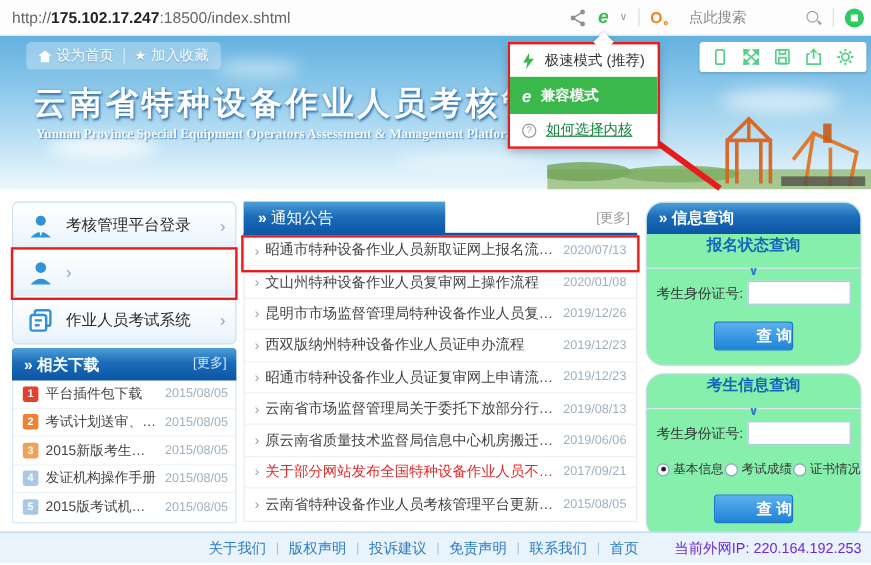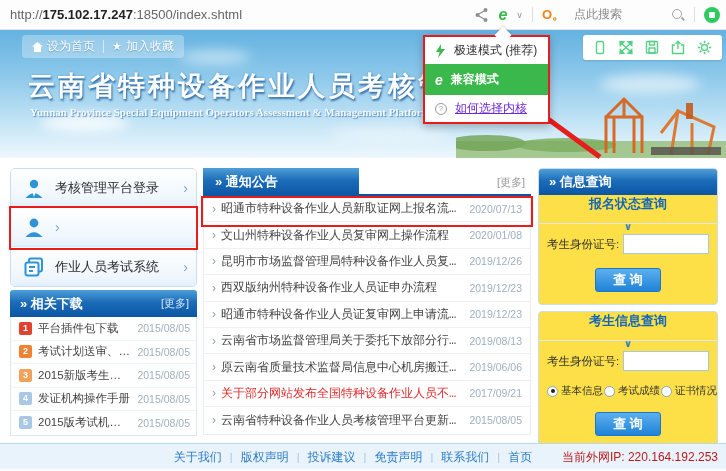--- a/index.html
+++ b/index.html
@@ -38,21 +38,21 @@
 
   
   .crane-svg { position:absolute; right:0; bottom:0; }
 
   
   .mode-menu { position:absolute; left:423px; top:35px; width:127px; background:#fff; border:2px solid #e81c1c; box-shadow:0 3px 8px rgba(0,0,0,.25); z-index:70; }
   .menu-caret { position:absolute; top:-8px; left:72px; width:12px; height:12px; background:#fff; transform:rotate(45deg); box-shadow:-1px -1px 2px rgba(0,0,0,.12); }
   .mm-row { position:relative; display:flex; align-items:center; height:27px; padding:0 10px; gap:8px; font-size:12px; color:#333; white-space:nowrap; }
   .mm-row.active { background:#3bb84b; color:#fff; height:31px; font-weight:bold; }
   .mm-row.active .ie-e { color:#fff; }
-  .mm-help-label { text-decoration:underline; color:#6d28d9; }
+  .mm-help-label { text-decoration:underline; color:#15803d; }
   .q-circle { width:12px; height:12px; border:1px solid #999; border-radius:50%; display:flex; align-items:center; justify-content:center; flex:none; }
   .q-circle::before { content:"?"; font-size:8px; color:#999; line-height:1; }
 
   .overlay-svg { position:absolute; left:0; top:0; width:726px; height:471px; z-index:65; pointer-events:none; }
 
   
   .red-box { position:absolute; border:2px solid #e81c1c; z-index:40; pointer-events:none; }
 
   
   .blue-grad { background:linear-gradient(180deg,#4e9fd8 0%,#1b6cb8 45%,#0b55a5 100%); color:#fff; }
@@ -72,56 +72,56 @@
   .dl-row { display:flex; align-items:center; height:23.5px; padding:0 6px 0 8px; gap:6px; border-bottom:1px solid #eef3f8; }
   .dl-row:last-child { border-bottom:none; }
   .dl-badge { width:13px; height:13px; border-radius:2px; color:#fff; font-size:9px; font-weight:bold; text-align:center; line-height:13px; flex:none; }
   .b1 { background:#e0422e; } .b2 { background:#f08236; } .b3 { background:#f2a159; } .b4 { background:#a8c8e6; } .b5 { background:#a8c8e6; }
   .dl-label { flex:1; font-size:11.5px; color:#444; white-space:nowrap; overflow:hidden; text-overflow:ellipsis; }
   .dl-date { font-size:10.5px; color:#9fb0c0; }
 
   
   .notices { position:absolute; left:203px; top:168px; width:328px; }
   .nt-header { position:relative; height:28px; background:#fff; border-bottom:2px solid #0b55a5; }
-  .nt-tab { position:absolute; left:0; top:0; width:156px; height:28px; line-height:28px; padding-left:12px; font-size:13px; font-weight:bold; }
+  .nt-tab { position:absolute; left:0; top:0; width:168px; height:28px; line-height:28px; padding-left:12px; font-size:13px; font-weight:normal; }
   .nt-more { position:absolute; right:6px; top:0; line-height:28px; font-size:11px; color:#999; }
   .nt-list { border:1px solid #ececec; border-top:none; background:#fff; }
   .nt-row { display:flex; align-items:center; height:26.4px; padding:0 8px 0 8px; gap:5px; border-bottom:1px solid #f0f0f0; }
   .nt-row:last-child { border-bottom:none; }
   .nt-row::before { content:"›"; color:#8fa3b8; font-size:12px; }
-  .nt-label { flex:1; font-size:12px; color:#444; white-space:nowrap; overflow:hidden; text-overflow:ellipsis;font-family:Liberation Mono, monospace; }
+  .nt-label { flex:1; font-size:12px; color:#444; white-space:nowrap; overflow:hidden; text-overflow:ellipsis; }
   .nt-label.red { color:#e02a2a; }
   .nt-date { font-size:10.5px; color:#9fb0c0; }
   .new-badge { display:inline-flex; gap:1px; margin-left:3px; vertical-align:1px; }
   .new-badge span { width:8px; height:9px; color:#fff; font-size:7px; font-weight:bold; text-align:center; line-height:9px; border-radius:1px; }
   .nb-n { background:#6abf45; }
 
   
   .query { position:absolute; left:538px; top:168px; width:180px; }
-  .q-panel { background:#fde047; border:1px solid #c9def0; border-radius:4px; overflow:hidden; }
+  .q-panel { background:#86efac; border:1px solid #c9def0; border-radius:15px; overflow:hidden; }
   .q-header { height:26px; line-height:26px; padding-left:10px; font-size:13px; font-weight:bold; }
   .q-sub { display:flex; align-items:center; gap:8px; height:29px; padding:0 10px; border-bottom:1px solid #dde8f2; font-size:13px; font-weight:bold; color:#1467b8;flex-direction:column; }
   .q-sub .chev-dn { color:#2f7fc0; font-size:10px; font-weight:bold; }
   .q-form { padding:10px 8px 12px; }
   .q-idrow { display:flex; align-items:center; gap:4px; }
   .q-idlabel { font-size:11.5px; color:#333; white-space:nowrap; }
   .q-input { width:86px; height:20px; border:1px solid #a9c7e0; font-size:12px; padding:0 3px; outline:none; }
   .q-radios { display:flex; align-items:center; gap:1px; margin-top:13px; }
   .q-radio { display:flex; align-items:center; gap:3px; font-size:10.5px; color:#333; white-space:nowrap; }
   .radio-dot { width:11px; height:11px; border:1px solid #8aa5bd; border-radius:50%; position:relative; flex:none; background:#fff; }
   .radio-dot.checked::after { content:""; position:absolute; left:2.5px; top:2.5px; width:4px; height:4px; border-radius:50%; background:#222; }
-  .q-btn { display:block; margin:14px auto 0; width:66px; height:24px; border:1px solid #1d77c6; border-radius:3px; background:linear-gradient(180deg,#5cb0ef,#1f83d6); color:#fff; font-size:13px; font-weight:bold; text-align:center; line-height:22px; }
+  .q-btn { display:block; margin:14px auto 0; width:66px; height:24px; border:1px solid #1d77c6; border-radius:3px; background:linear-gradient(180deg,#5cb0ef,#1f83d6); color:#fff; font-size:13px; font-weight:bold; text-align:right; line-height:22px; }
   .gap5 { height:6px; }
 
   
   .footer { position:absolute; left:0; top:443px; width:726px; height:26px; background:#e9f3fc; border-top:1px solid #b9d6ee; }
   .f-links { position:absolute; left:150px; right:170px; top:0; height:26px; display:flex; align-items:center; justify-content:center; gap:8px; font-size:12px; }
   .f-link { color:#2c7cc4;text-align:right; }
   .f-div { color:#a9c4dd; font-size:11px; }
-  .f-ip { position:absolute; right:8px; top:0; line-height:26px; font-size:12px; color:#b91c1c;margin-left:24px; }
+  .f-ip { position:absolute; right:8px; top:0; line-height:26px; font-size:12px; color:#6d28d9;margin-left:24px; }
 </style>
 </head>
 <body>
 
 <div class="page">
 
   <div class="browser-bar">
     <div class="url"><span>http://</span><b>175.102.17.247</b><span>:18500/index.shtml</span></div>
     <div class="bb-right">
       <svg width="15" height="16" viewBox="0 0 15 16">

